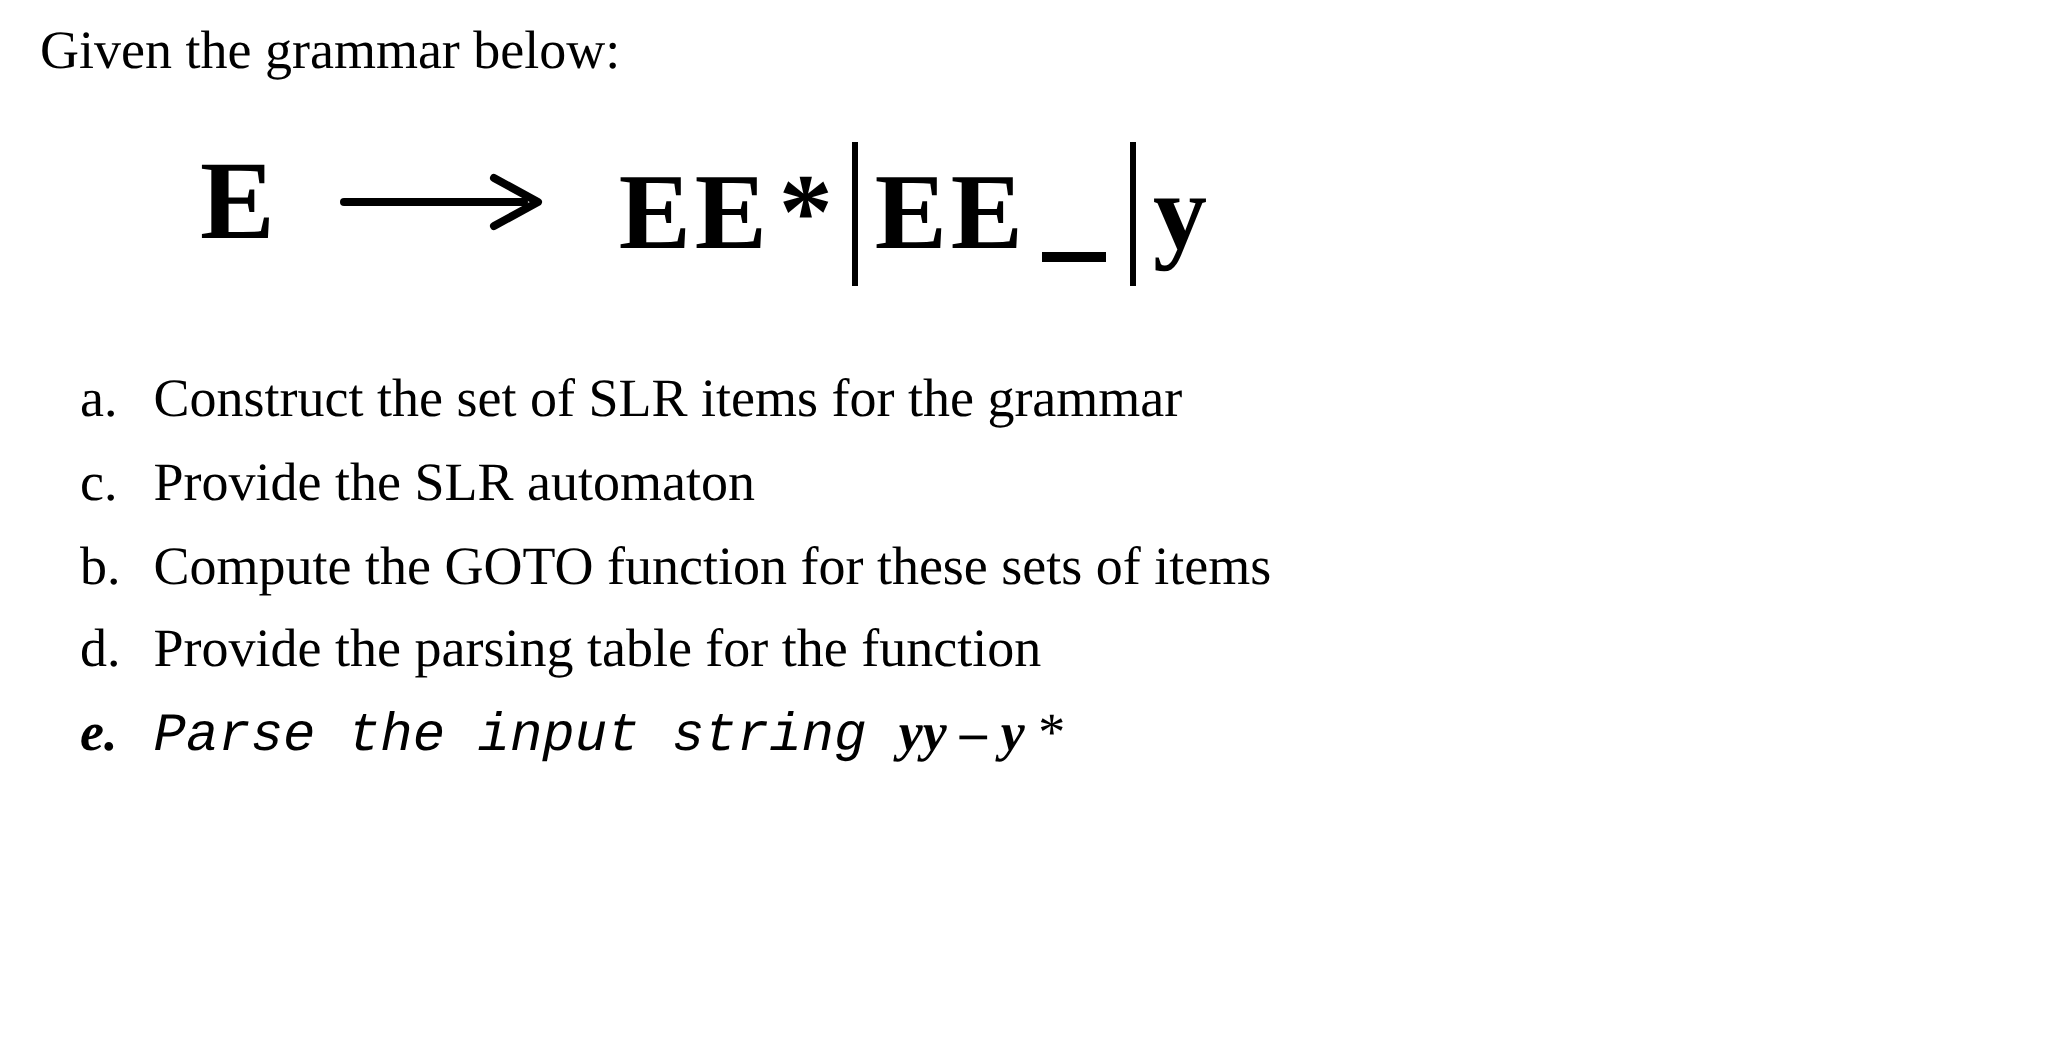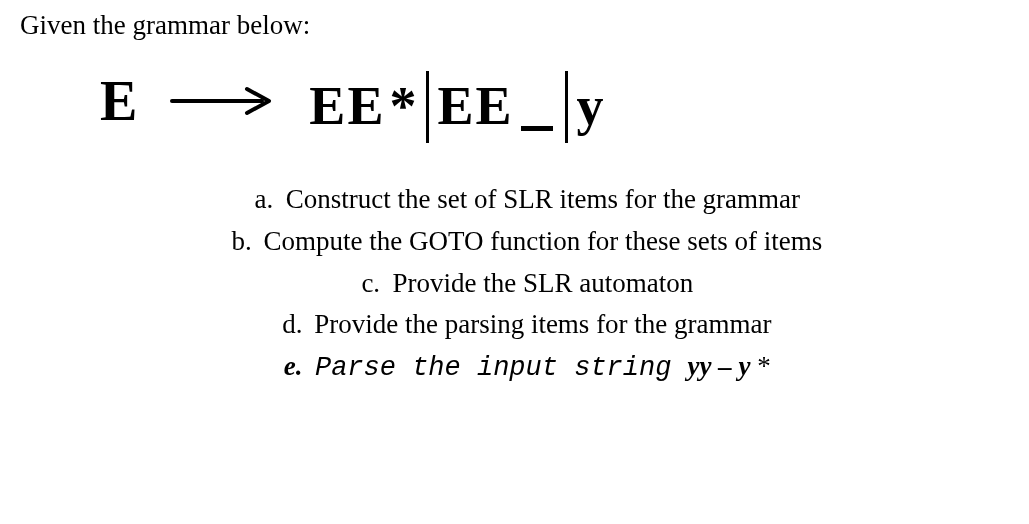--- a/index.html
+++ b/index.html
@@ -63,21 +63,20 @@
       position: relative;
       top: -6px;
     }
     .rhs .y {
       text-transform: lowercase;
     }
     ol.parts {
       list-style: none;
       padding-left: 20px;
       margin: 0;
-      text-align: center;
     }
     ol.parts li {
       margin: 4px 0;
       line-height: 1.4;
     }
     ol.parts li .label {
       display: inline-block;
       width: 30px;
     }
     .ital {
@@ -112,28 +111,28 @@
     <span class="seg y">y</span>
   </span>
 </div>
 
 <ol class="parts">
   <li>
     <span class="label">a.</span>
     <span>Construct the set of SLR items for the grammar</span>
   </li>
   <li>
+    <span class="label">c.</span>
+    <span>Provide the SLR automaton</span>
+  </li>
+  <li>
     <span class="label">b.</span>
     <span>Compute the GOTO function for these sets of items</span>
   </li>
   <li>
-    <span class="label">c.</span>
-    <span>Provide the SLR automaton</span>
-  </li>
-  <li>
     <span class="label">d.</span>
-    <span>Provide the parsing items for the grammar</span>
+    <span>Provide the parsing table for the function</span>
   </li>
   <li>
     <span class="label boldital">e.</span>
     <span class="ital">Parse the input string </span><span class="boldital">yy</span><span class="boldital"> – </span><span class="boldital">y</span><span> *</span>
   </li>
 </ol>
 
 </body></html>

